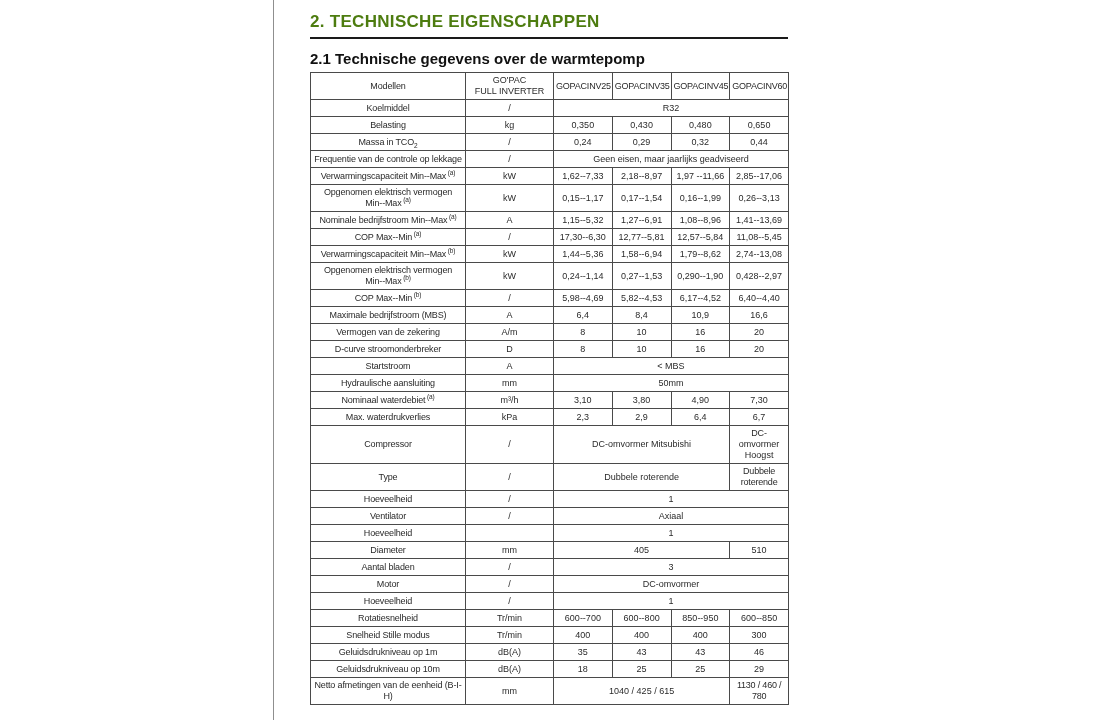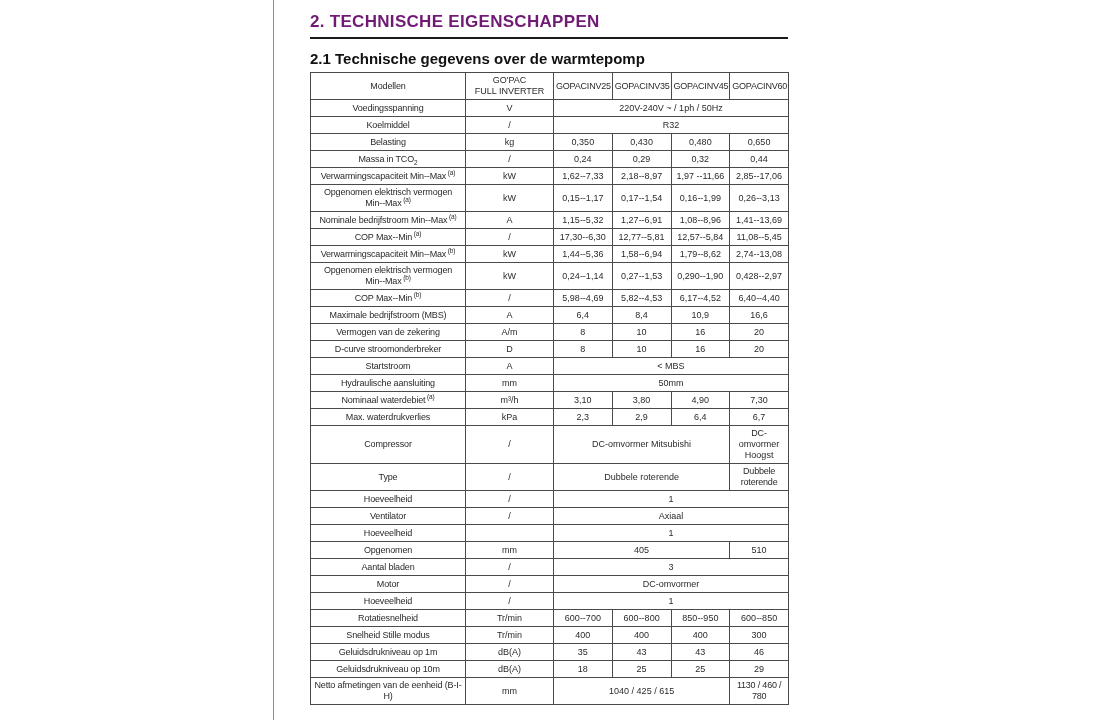--- a/index.html
+++ b/index.html
@@ -1,20 +1,20 @@
 <!DOCTYPE html>
 <html><head>
 <meta charset="utf-8">
 <style>
   * { margin:0; padding:0; box-sizing:border-box; }
   html,body { width:1100px; height:720px; background:#ffffff; overflow:hidden;
               font-family:"Liberation Sans", sans-serif; color:#1f1f1f; }
   .page-divider { position:absolute; left:273px; top:0; width:1px; height:720px; background:#8f8f8f; }
   .content { position:absolute; left:310px; top:12px; width:478px; }
-  .sec-title { font-size:17px; font-weight:bold; letter-spacing:.3px; color:#701a75;
+  .sec-title { font-size:17px; font-weight:bold; letter-spacing:.3px; color:#4d7c0f;
                padding-bottom:5px; border-bottom:2px solid #1a1a1a; }
   .sub-title { font-size:15px; font-weight:bold; color:#111; margin-top:11px; margin-bottom:5px; }
   table.spec { width:478px; border-collapse:collapse; table-layout:fixed; }
   table.spec td, table.spec th { border:1px solid #4a4a4a; font-size:9px; font-weight:normal;
                line-height:11px; padding:2px 2px; vertical-align:middle; color:#2a2a2a;
                text-align:center; white-space:pre-line; overflow:hidden; height:17px; }
   td.lbl, th.lbl { text-align:left; padding-left:4px; letter-spacing:-.15px; }
   col.c-lbl { width:155px; } col.c-unit { width:88px; }
   col.c-m { width:58.75px; }
   th.brand { font-size:9px; }
@@ -47,25 +47,20 @@
           <th class="brand">GO'PAC
 FULL INVERTER</th>
           <th class="model">GOPACINV25</th>
           <th class="model">GOPACINV35</th>
           <th class="model">GOPACINV45</th>
           <th class="model">GOPACINV60</th>
         </tr>
       </thead>
     <tbody>
         <tr>
-          <td class="lbl">Voedingsspanning</td>
-          <td>V</td>
-          <td colspan="4">220V-240V ~ / 1ph / 50Hz</td>
-        </tr>
-        <tr>
           <td class="lbl">Koelmiddel</td>
           <td>/</td>
           <td colspan="4">R32</td>
         </tr>
         <tr>
           <td class="lbl">Belasting</td>
           <td>kg</td>
           <td>0,350</td>
           <td>0,430</td>
           <td>0,480</td>
@@ -73,20 +68,25 @@
         </tr>
         <tr>
           <td class="lbl">Massa in TCO<sub class="fn">2</sub></td>
           <td>/</td>
           <td>0,24</td>
           <td>0,29</td>
           <td>0,32</td>
           <td>0,44</td>
         </tr>
         <tr>
+          <td class="lbl">Frequentie van de controle op lekkage</td>
+          <td>/</td>
+          <td colspan="4">Geen eisen, maar jaarlijks geadviseerd</td>
+        </tr>
+        <tr>
           <td class="lbl">Verwarmingscapaciteit Min--Max<sup class="fn"> (a)</sup></td>
           <td>kW</td>
           <td>1,62--7,33</td>
           <td>2,18--8,97</td>
           <td>1,97 --11,66</td>
           <td>2,85--17,06</td>
         </tr>
         <tr>
           <td class="lbl">Opgenomen elektrisch vermogen
 Min--Max<sup class="fn"> (a)</sup></td>
@@ -209,21 +209,21 @@
           <td class="lbl">Ventilator</td>
           <td>/</td>
           <td colspan="4">Axiaal</td>
         </tr>
         <tr>
           <td class="lbl">Hoeveelheid</td>
           <td></td>
           <td colspan="4">1</td>
         </tr>
         <tr>
-          <td class="lbl">Opgenomen</td>
+          <td class="lbl">Diameter</td>
           <td>mm</td>
           <td colspan="3">405</td>
           <td>510</td>
         </tr>
         <tr>
           <td class="lbl">Aantal bladen</td>
           <td>/</td>
           <td colspan="4">3</td>
         </tr>
         <tr>

